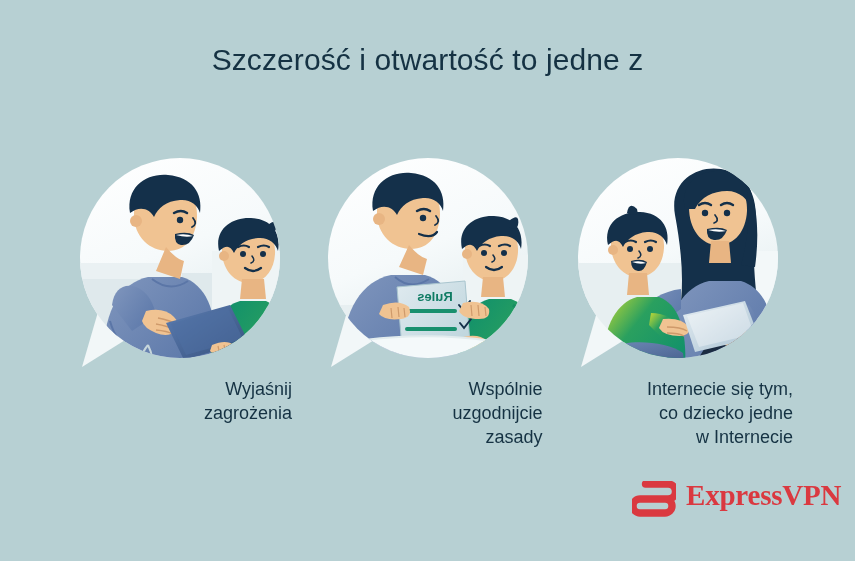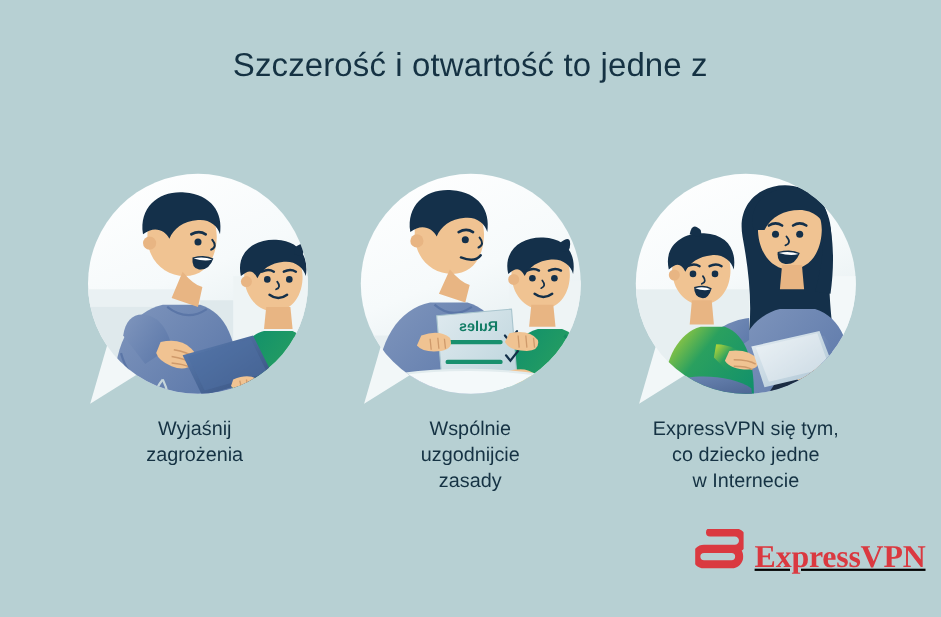--- a/index.html
+++ b/index.html
@@ -57,36 +57,35 @@
   .bubble-svg {
     position: absolute;
     top: 0;
     left: 0;
   }
   .caption {
     position: absolute;
     top: 222px;
     left: 0;
     width: 230px;
-    text-align: center;
+    text-align: right;
     color: #153243;
     font-size: 18px;
     line-height: 24px;
     font-weight: 400;
   }
   .caption span { display: block; }
   
   .logo {
     position: absolute;
     left: 632px;
     top: 481px;
     display: flex;
-    align-items: flex-end;
+    align-items: flex-start;
     gap: 10px;
-    text-decoration: underline;
   }
   .logo-mark { display: block; }
   .logo-word {
     color: #da3940;
     font-family: "Liberation Serif", serif;
     font-size: 29px;
     font-weight: 700;
     letter-spacing: -0.2px;
     line-height: 1;
   }
@@ -395,21 +394,21 @@
             <path d="M100 164 q18 -2 26 8 q2 8 -9 9 q-16 0 -21 -8 Z" fill="#f0c392"></path>
             <path d="M104 172 q14 0 20 4" stroke="#cf9a6b" stroke-width="1.3" fill="none"></path>
             <path d="M104 178 q12 0 17 3" stroke="#cf9a6b" stroke-width="1.3" fill="none"></path>
 
             <path d="M120 160 L182 146 L196 182 L132 197 Z" fill="url(#tab3)"></path>
             <path d="M124 161 L180 148 L191 179 L136 192 Z" fill="#ffffff" opacity="0.35"></path>
           </g>
         </svg>
       </div>
       <div class="caption">
-        <span>ExpressVPN się tym,</span>
+        <span>Internecie się tym,</span>
         <span>co dziecko jedne</span>
         <span>w Internecie</span>
       </div>
     </div>
 
   </div>
 
   <div class="logo">
     <svg class="logo-mark" width="44" height="40" viewBox="0 0 44 40">
       <path d="M13.5 3 H36 a7.5 7.5 0 0 1 0 15 H8 a7 7 0 0 0 0 14 H33 a7 7 0 0 0 0 -14 H13" fill="none" stroke="#da3940" stroke-width="7.4" stroke-linecap="round" stroke-linejoin="round"></path>

